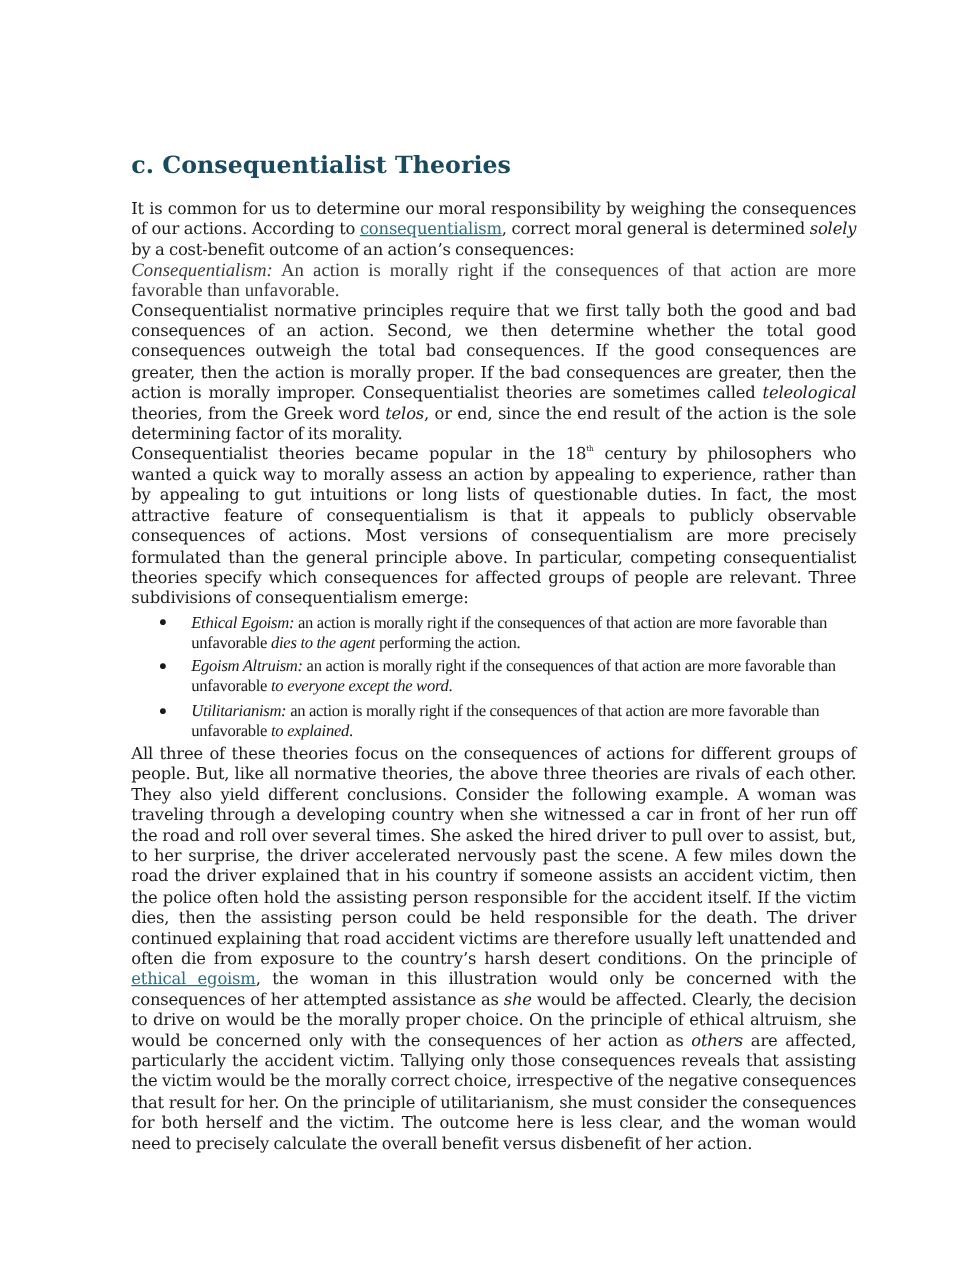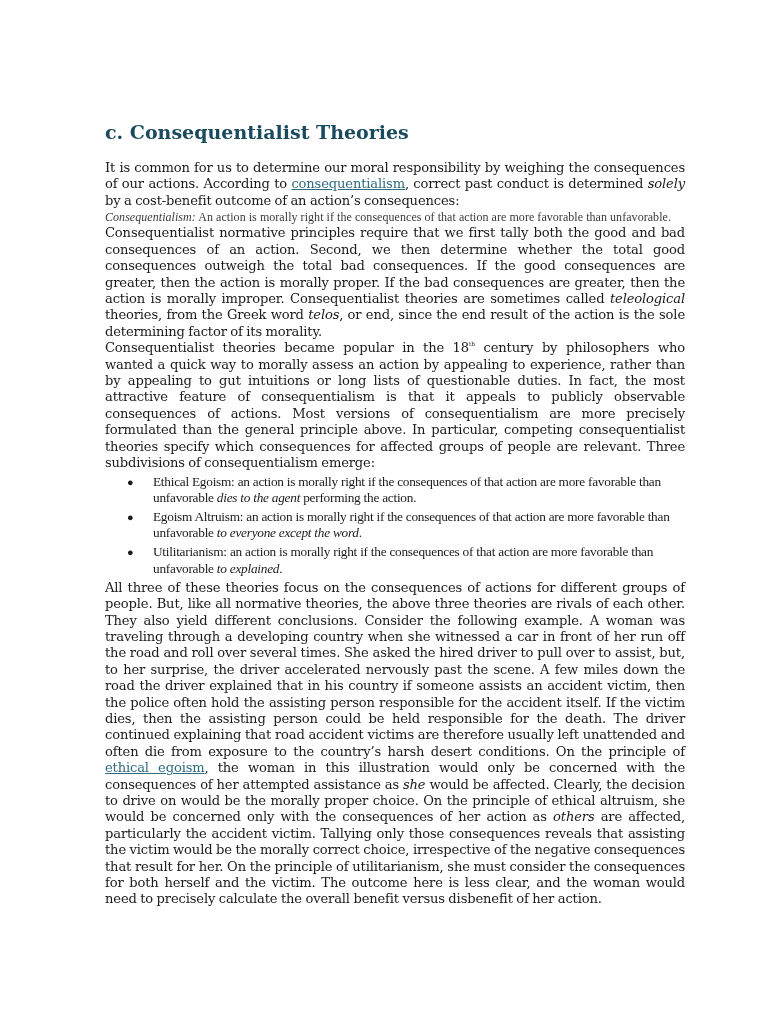--- a/index.html
+++ b/index.html
@@ -34,21 +34,21 @@
       margin: 0;
       font-size: 13.1px;
       line-height: 16.4px;
       text-align: justify;
       letter-spacing: -0.15px;
       word-spacing: -0.5px;
     }
     p.def {
       margin: 0;
       font-family: "Liberation Serif", serif;
-      font-size: 12px;
+      font-size: 15px;
       line-height: 16.2px;
       text-align: justify;
       color: #3a3a3a;
       letter-spacing: 0.05px;
     }
     p.def .term {
       font-style: italic;
     }
     a.link {
       color: #2e6b7e;
@@ -75,30 +75,31 @@
       padding-left: 0;
       letter-spacing: -0.25px;
     }
     ul.subdivisions li .bullet {
       position: absolute;
       left: -26px;
       top: 0;
       font-size: 11px;
     }
     ul.subdivisions li .item-term {
+      font-style: italic;
     }
   </style>
 </head>
 <body>
 
 <div class="page">
 
   <h1 class="heading">c. Consequentialist Theories</h1>
 
-  <p class="para"><span>It is common for us to determine our moral responsibility by weighing the consequences of our actions. According to </span><a class="link" href="#">consequentialism</a><span>, correct past conduct is determined </span><em>solely</em><span> by a cost-benefit outcome of an action’s consequences:</span></p>
+  <p class="para"><span>It is common for us to determine our moral responsibility by weighing the consequences of our actions. According to </span><a class="link" href="#">consequentialism</a><span>, correct moral general is determined </span><em>solely</em><span> by a cost-benefit outcome of an action’s consequences:</span></p>
 
   <p class="def"><span class="term">Consequentialism:</span><span> An action is morally right if the consequences of that action are more favorable than unfavorable.</span></p>
 
   <p class="para"><span>Consequentialist normative principles require that we first tally both the good and bad consequences of an action. Second, we then determine whether the total good consequences outweigh the total bad consequences. If the good consequences are greater, then the action is morally proper. If the bad consequences are greater, then the action is morally improper. Consequentialist theories are sometimes called </span><em>teleological</em><span> theories, from the Greek word </span><em>telos</em><span>, or end, since the end result of the action is the sole determining factor of its morality.</span></p>
 
   <p class="para"><span>Consequentialist theories became popular in the 18</span><sup class="ord">th</sup><span> century by philosophers who wanted a quick way to morally assess an action by appealing to experience, rather than by appealing to gut intuitions or long lists of questionable duties. In fact, the most attractive feature of consequentialism is that it appeals to publicly observable consequences of actions. Most versions of consequentialism are more precisely formulated than the general principle above. In particular, competing consequentialist theories specify which consequences for affected groups of people are relevant. Three subdivisions of consequentialism emerge:</span></p>
 
   <ul class="subdivisions">
     <li>
       <span class="bullet">●</span><span class="item-term">Ethical Egoism:</span><span> an action is morally right if the consequences of that action are more favorable than unfavorable </span><em>dies to the agent</em><span> performing the action.</span>

